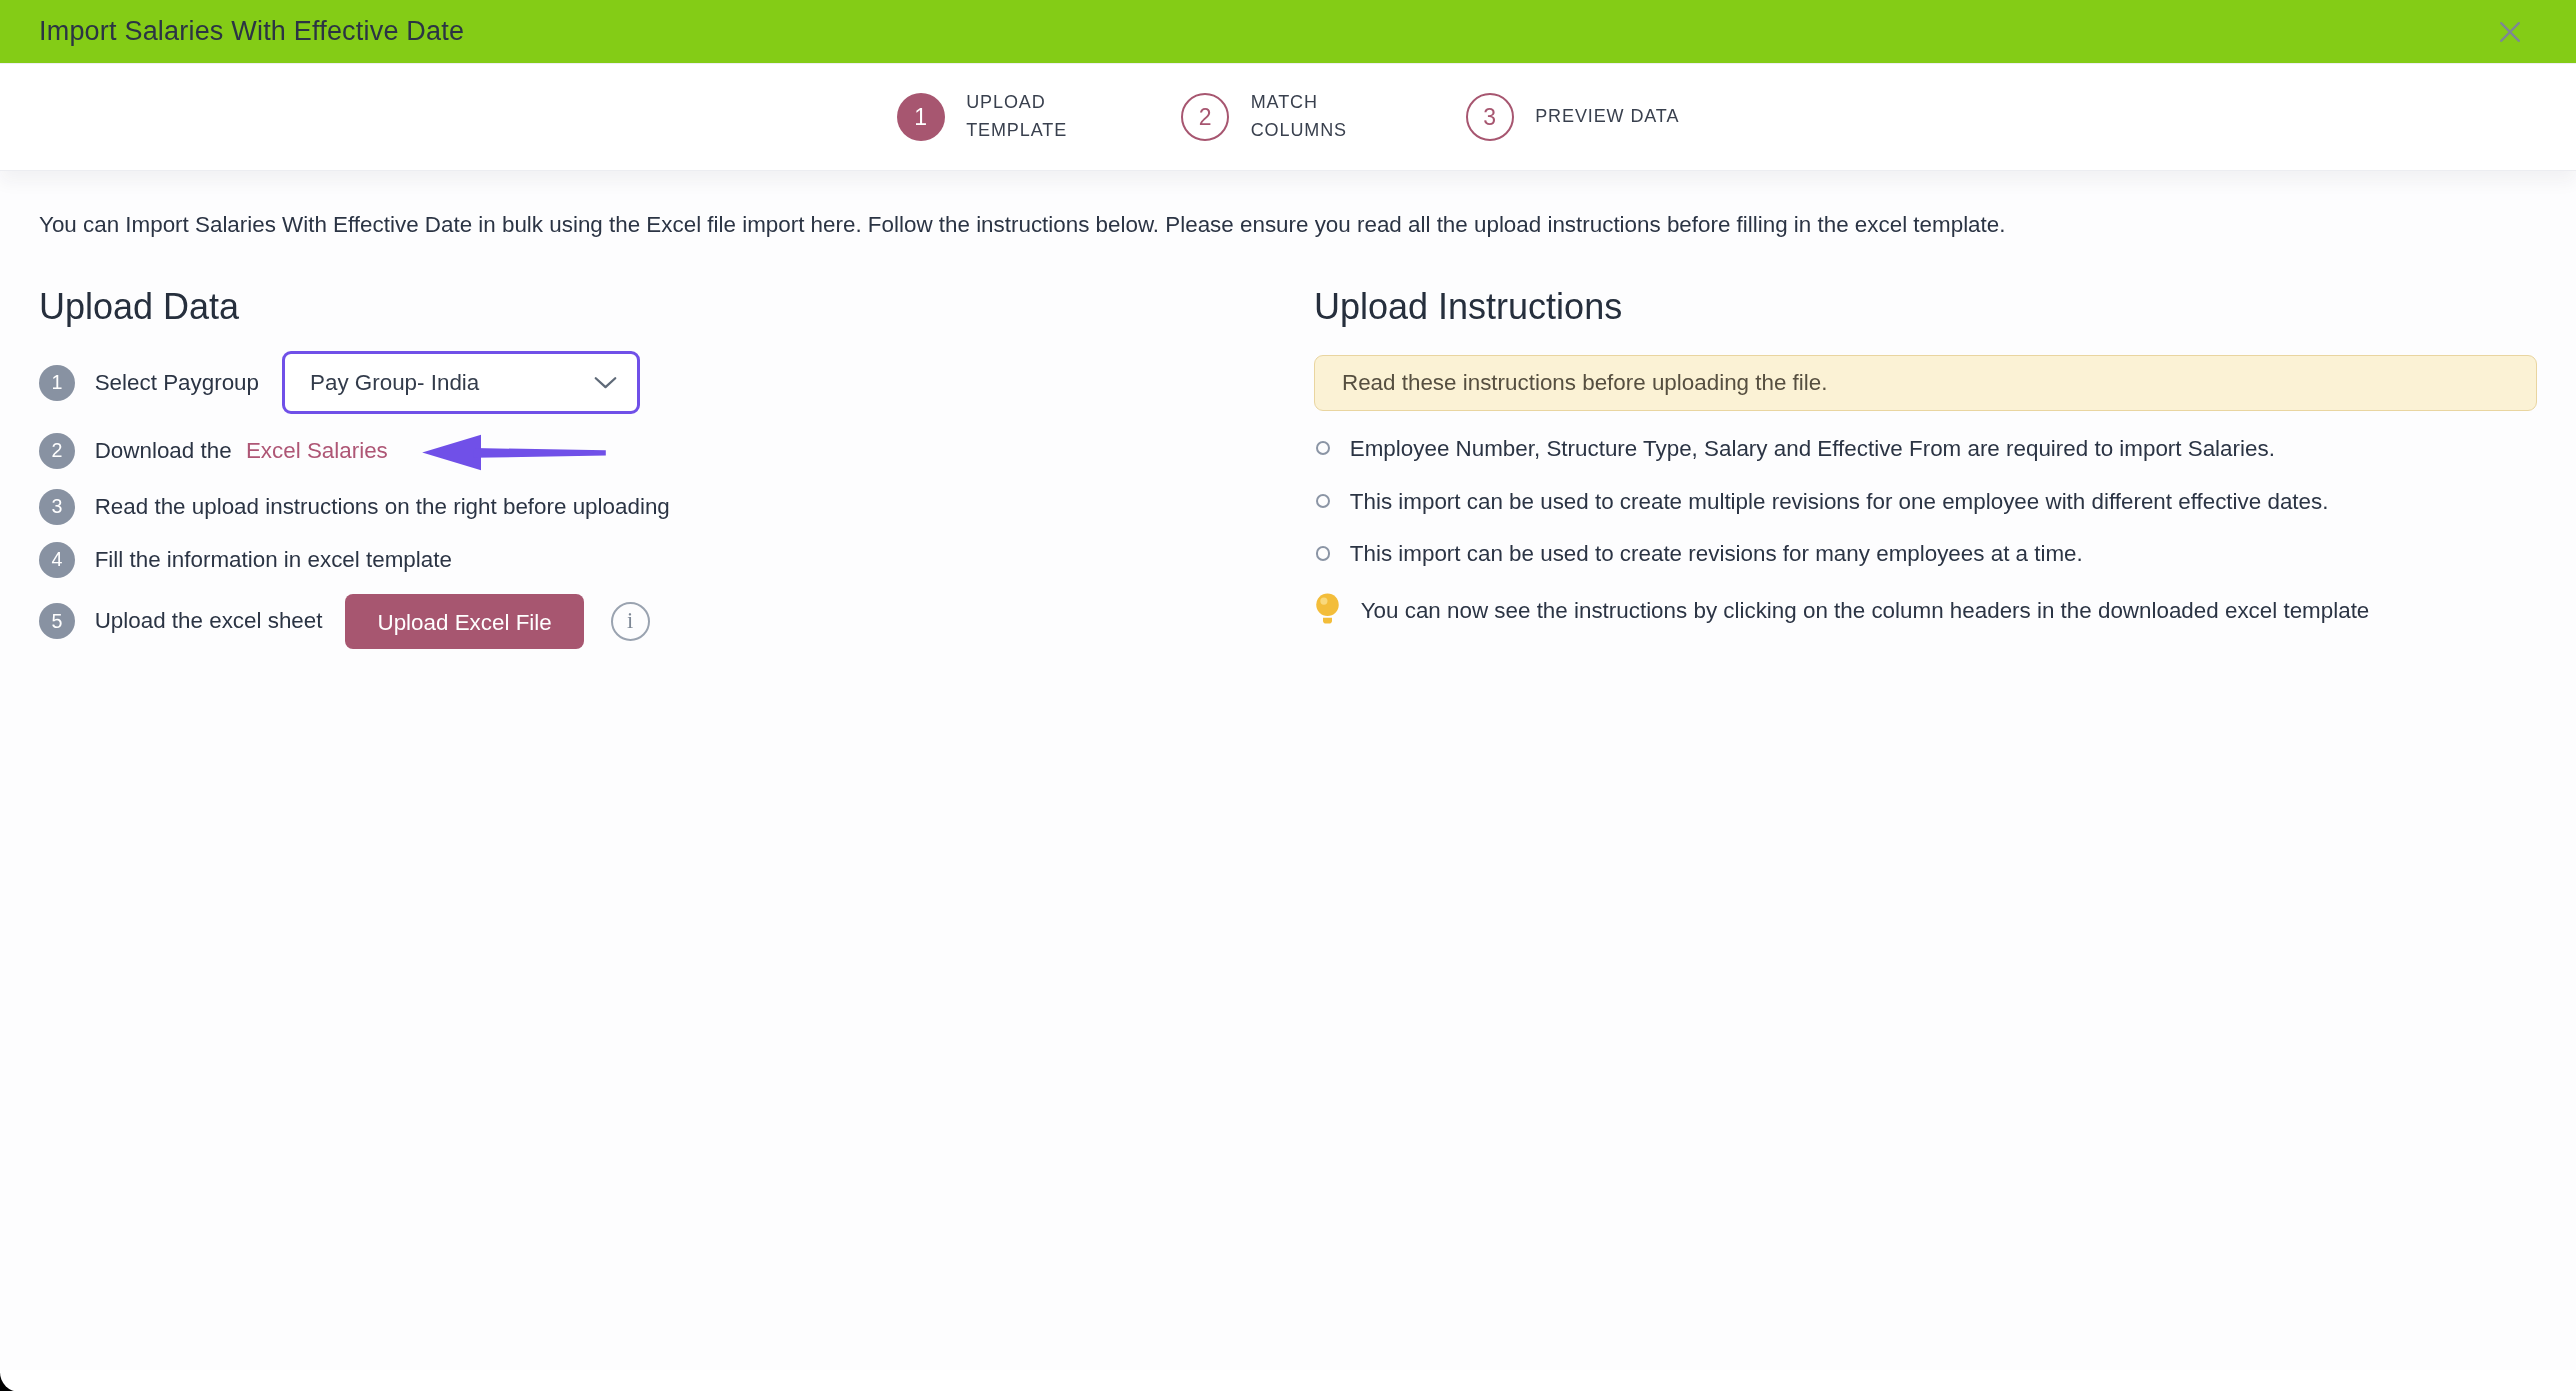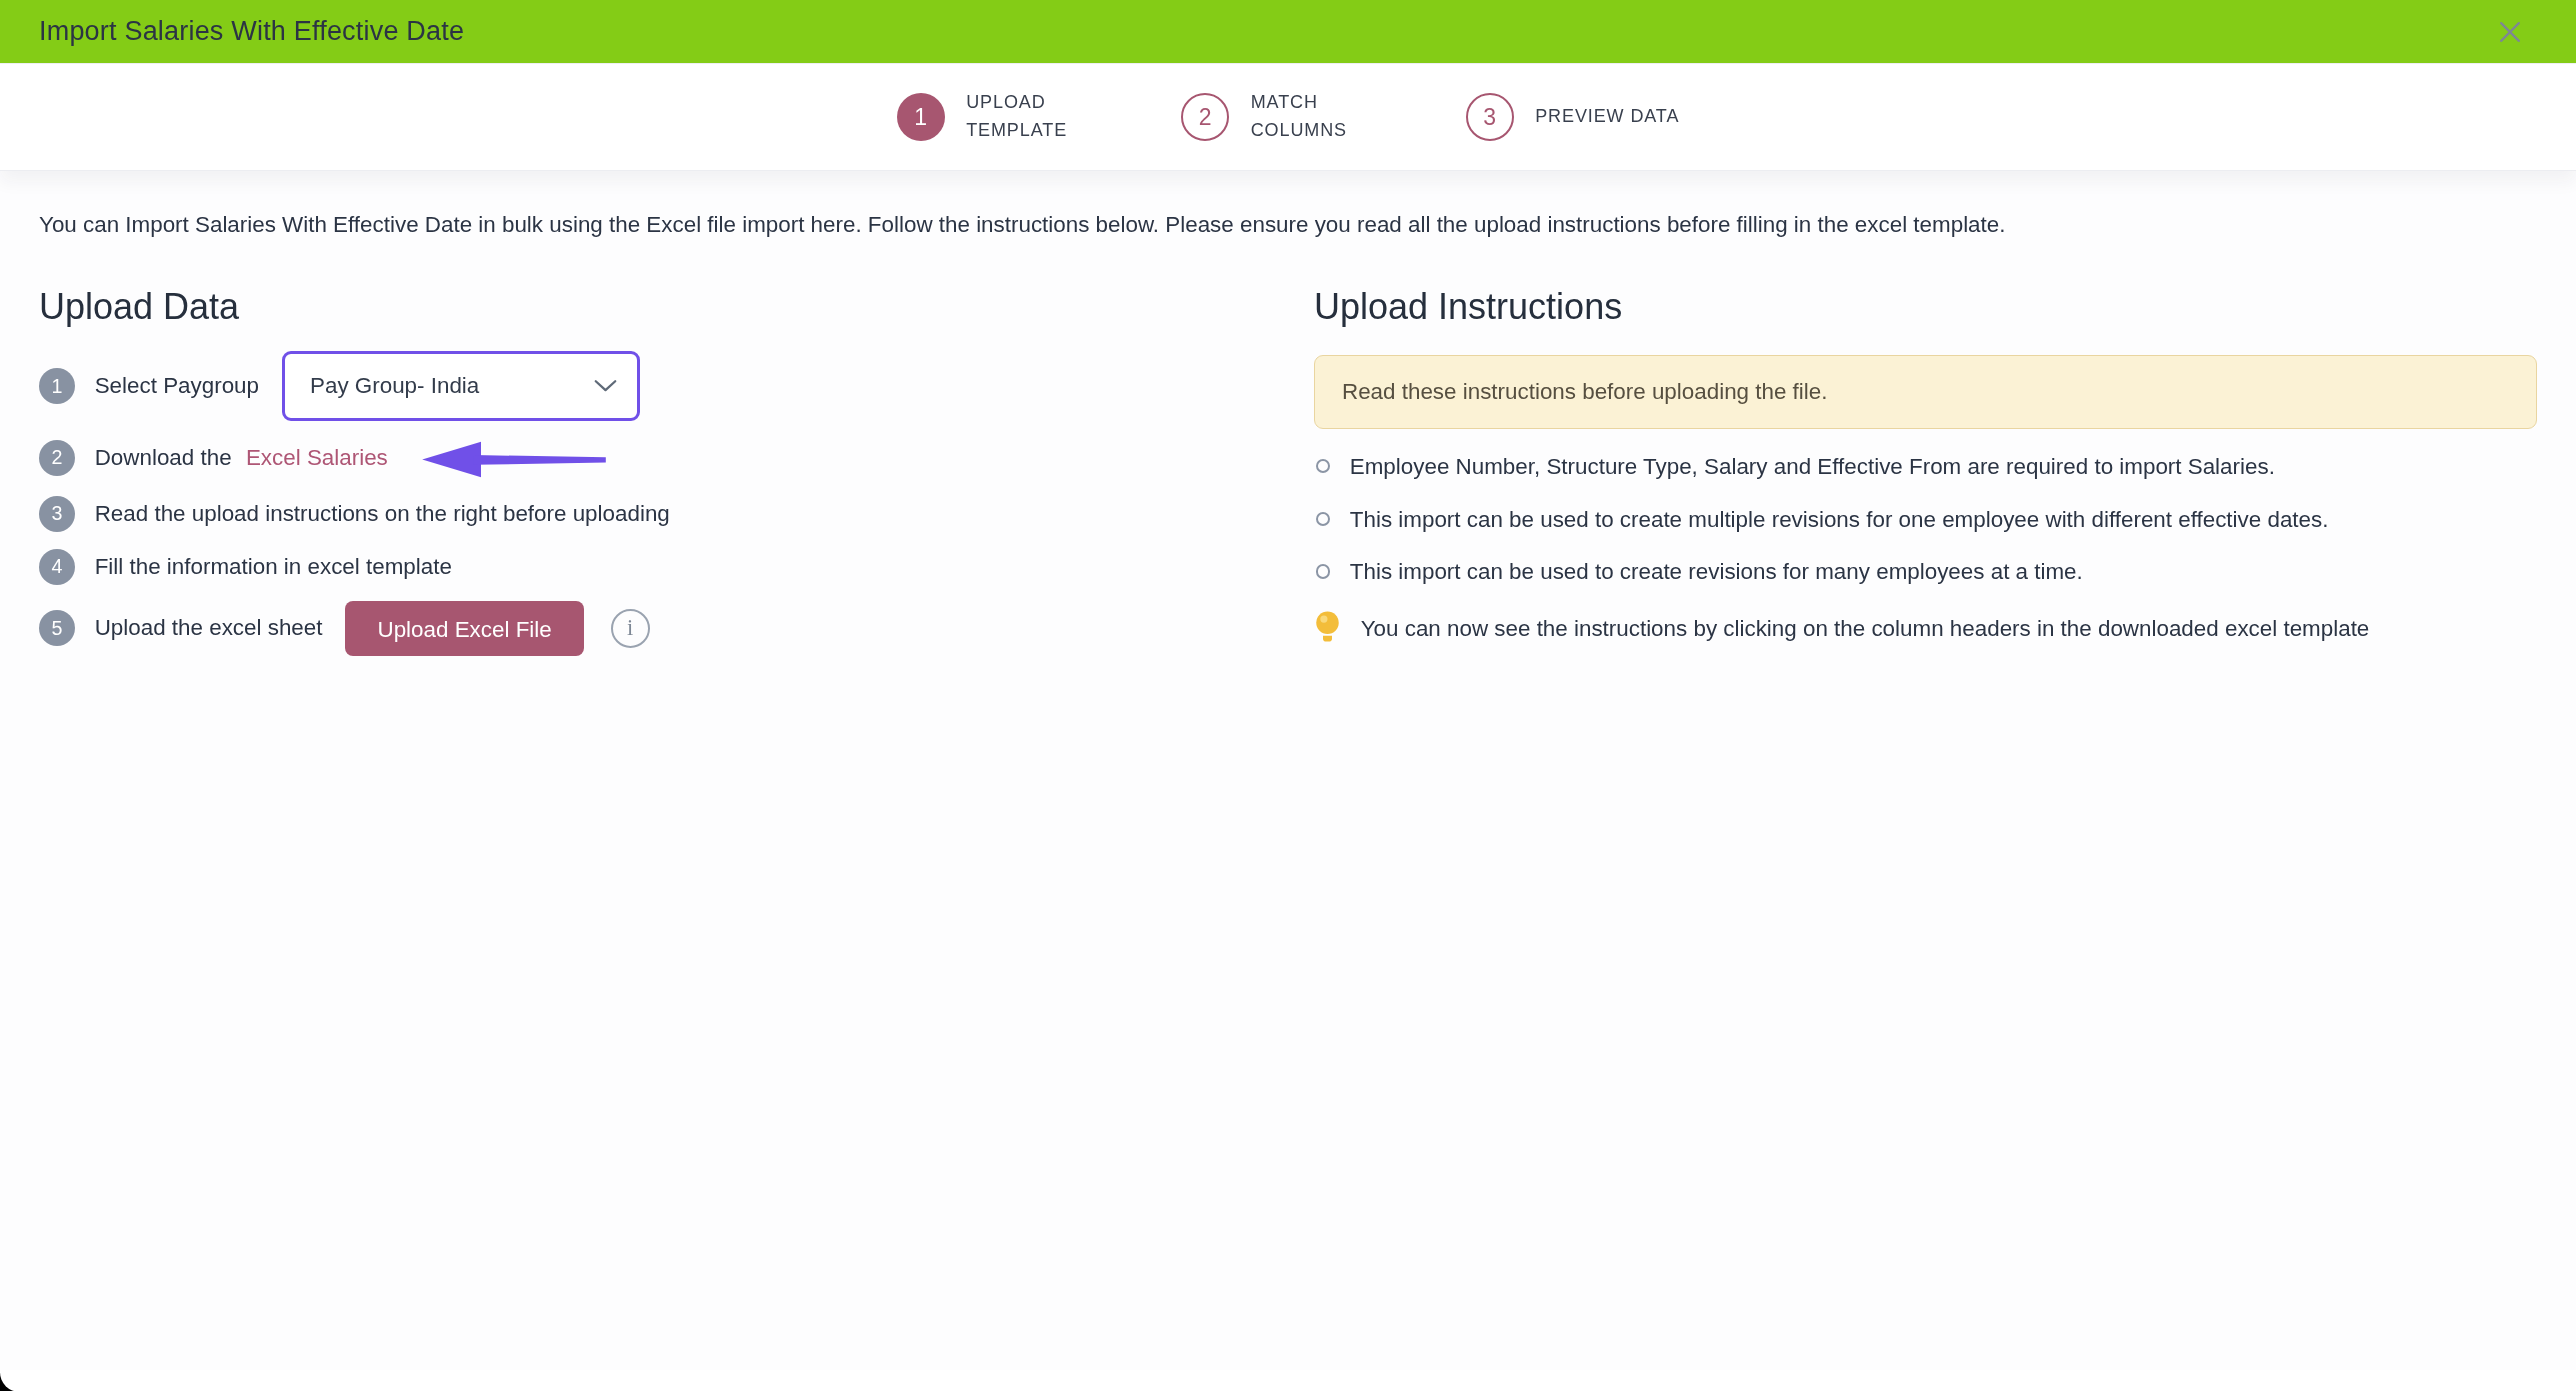--- a/index.html
+++ b/index.html
@@ -65,21 +65,21 @@
   .step-row { display: flex; align-items: center; min-height: 39px; }
   .num-circle {
     width: 36px; height: 36px; border-radius: 50%;
     background: var(--step_circle_gray, #8892a2);
     color: #fff; font-size: 19.7px;
     display: flex; align-items: center; justify-content: center; flex: none;
   }
   .step-row-label { margin-left: 19.7px; font-size: 22.4px; color: var(--text_dark, #2b3444); }
   .paygroup-select {
     margin-left: 23px;
-    width: 358px; height: 70px; box-sizing: border-box;
+    width: 358px; height: 63px; box-sizing: border-box;
     background: #fff;
     border: 3.6px solid var(--accent_purple, #7050e8);
     border-radius: 9px;
     display: flex; align-items: center; justify-content: space-between;
     padding: 0 19.7px 0 25px;
     cursor: pointer;
   }
   .paygroup-value { font-size: 22.4px; color: #333c4b; }
   .text-link { margin-left: 14.3px; font-size: 22.4px; color: var(--link_maroon, #ae5675); cursor: pointer; }
   .annotation-arrow { margin-left: 34px; margin-top: 3.6px; }
@@ -99,21 +99,21 @@
     display: flex; align-items: center; justify-content: center;
     font-size: 22.4px; font-family: "Liberation Serif", serif;
     cursor: pointer;
   }
   
   .banner {
     margin-top: 27px;
     background: var(--banner_bg, #fbf2d5);
     border: 1.8px solid var(--banner_border, #e9d5a0);
     border-radius: 9px;
-    height: 74px; box-sizing: border-box;
+    height: 56px; box-sizing: border-box;
     display: flex; align-items: center;
     padding: 0 27px;
     font-size: 22.4px; color: var(--banner_text, #564f40);
   }
   .bullets { margin-top: 23px; display: flex; flex-direction: column; gap: 22.4px; }
   .bullet-row { display: flex; align-items: flex-start; }
   .bullet-marker {
     width: 14.3px; height: 14.3px; border-radius: 50%; box-sizing: border-box;
     border: 2.2px solid #8b95a5;
     margin: 7.2px 19.7px 0 1.8px; flex: none;

